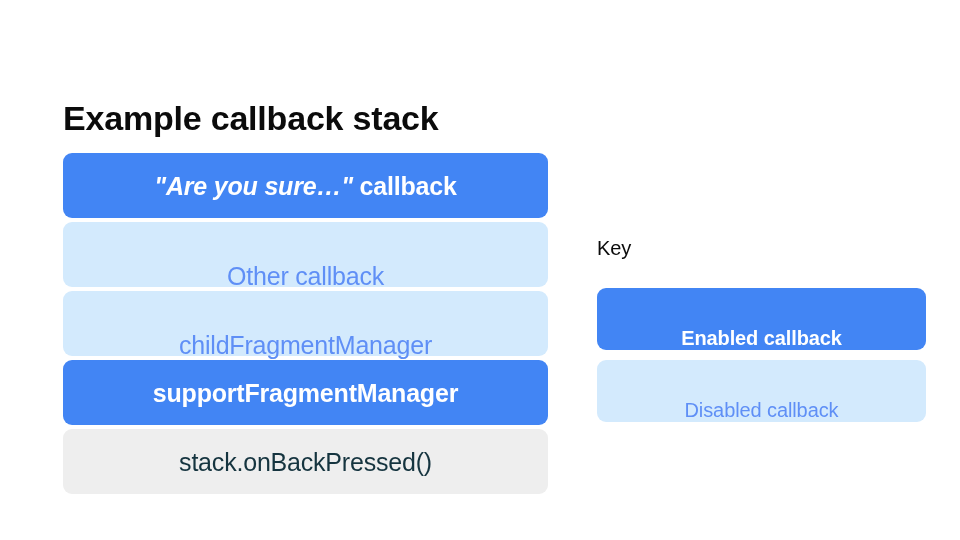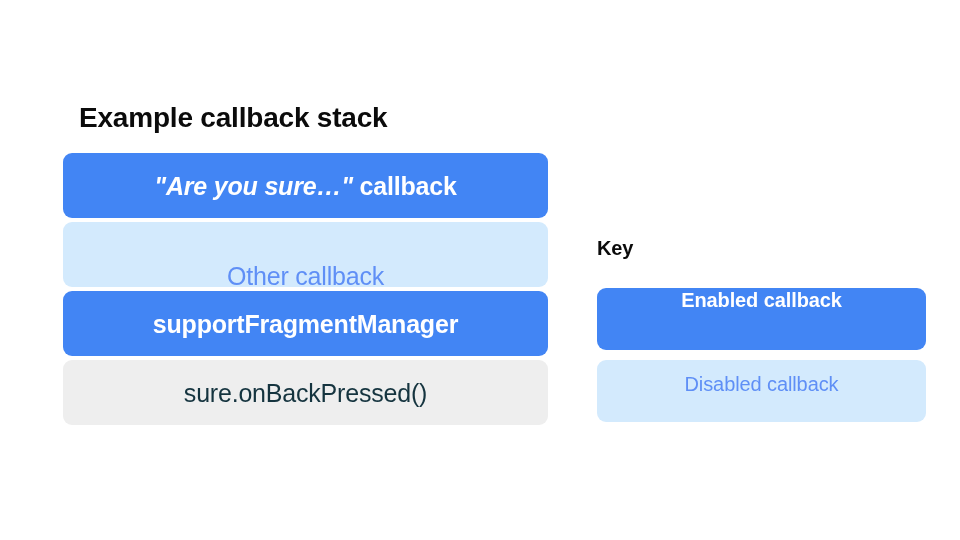--- a/index.html
+++ b/index.html
@@ -24,26 +24,26 @@
 
   
   .stack-col {
     position: absolute;
     left: 63px;
     top: 103px;
     width: 485px;
   }
 
   .section-title {
-    font-size: 28px;
+    font-size: 34px;
     font-weight: 700;
     letter-spacing: -0.2px;
     color: #0b0b0b;
     line-height: 30px;
-    margin: 0 0 20px 16px;
+    margin: 0 0 20px 0;
     white-space: nowrap;
   }
 
   .bar {
     width: 485px;
     height: 65px;
     border-radius: 9px;
     display: flex;
     align-items: center;
     justify-content: center;
@@ -93,34 +93,34 @@
   
   .key-col {
     position: absolute;
     left: 597px;
     top: 236px;
     width: 329px;
   }
 
   .key-title {
     font-size: 20px;
-    font-weight: 700;
+    font-weight: 400;
     color: #0b0b0b;
     line-height: 24px;
     margin: 0 0 28px 0;
     letter-spacing: -0.1px;
     white-space: nowrap;
   }
 
   .key-bar {
     width: 329px;
     height: 62px;
     border-radius: 9px;
     display: flex;
-    align-items: flex-start;
+    align-items: flex-end;
     justify-content: center;
     margin-bottom: 10px;
     box-sizing: border-box;
     text-align: center;
   }
 
   .key-label {
     font-size: 20px;
     line-height: 24px;
     letter-spacing: -0.1px;
@@ -150,27 +150,30 @@
     <div class="section-title">Example callback stack</div>
 
     <div class="bar state-enabled">
       <span class="bar-label"><span class="quoted-italic">"Are you sure…"</span><span> callback</span></span>
     </div>
 
     <div class="bar state-disabled">
       <span class="bar-label">Other callback</span>
     </div>
 
+    <div class="bar state-disabled">
+      <span class="bar-label">childFragmentManager</span>
+    </div>
 
     <div class="bar state-enabled">
       <span class="bar-label">supportFragmentManager</span>
     </div>
 
     <div class="bar state-system">
-      <span class="bar-label">sure.onBackPressed()</span>
+      <span class="bar-label">stack.onBackPressed()</span>
     </div>
   </div>
 
   <div class="key-col">
     <div class="key-title">Key</div>
 
     <div class="key-bar state-enabled">
       <span class="key-label">Enabled callback</span>
     </div>
 

